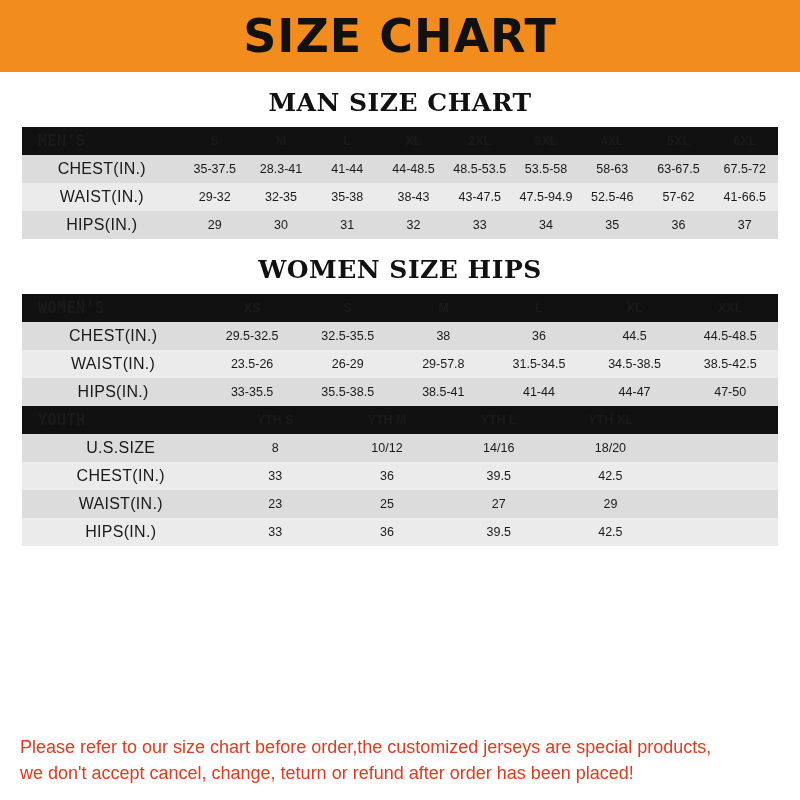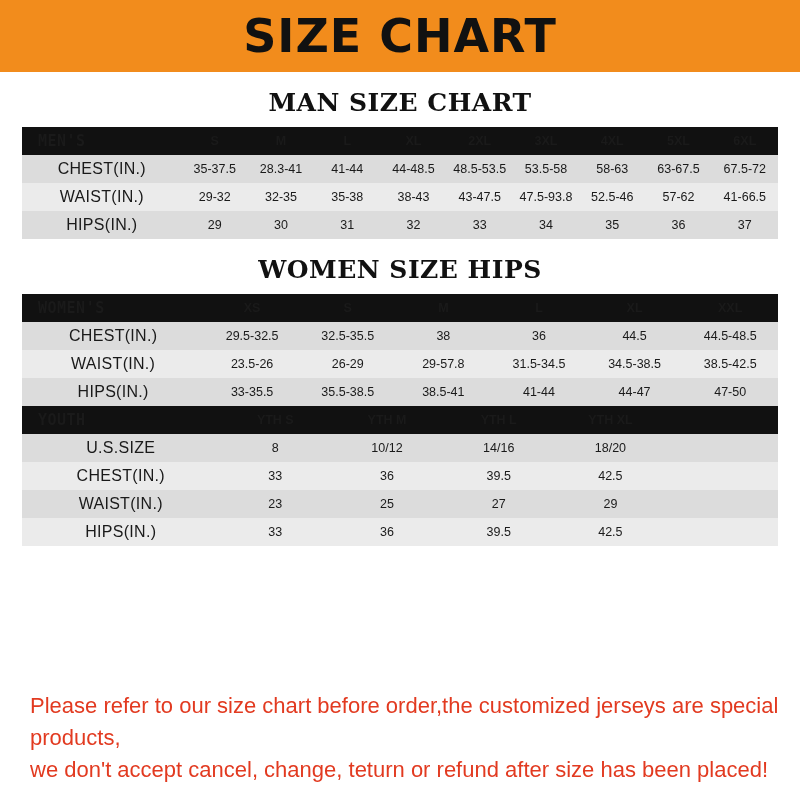--- a/index.html
+++ b/index.html
@@ -91,24 +91,23 @@
     color: #1a1a1a;
     letter-spacing: 0.3px;
   }
   .footer-note {
     margin-top: auto;
     padding: 10px 20px 14px 20px;
     box-sizing: border-box;
   }
   .footer-line {
     color: #e23a20;
-    font-size: 22px;
+    font-size: 18px;
     line-height: 1.45;
     font-family: "Liberation Sans", sans-serif;
-    margin-left: 10px;
   }
   .men-col-label { width: 19%; }
   .women-col-label { width: 22%; }
   .youth-col-label { width: 24%; }
 </style>
 </head>
 <body>
 
 <div class="page">
 
@@ -147,21 +146,21 @@
           <td>63-67.5</td>
           <td>67.5-72</td>
         </tr>
         <tr class="even">
           <td class="row-label">WAIST(IN.)</td>
           <td>29-32</td>
           <td>32-35</td>
           <td>35-38</td>
           <td>38-43</td>
           <td>43-47.5</td>
-          <td>47.5-93.8</td>
+          <td>47.5-94.9</td>
           <td>52.5-46</td>
           <td>57-62</td>
           <td>41-66.5</td>
         </tr>
         <tr class="odd">
           <td class="row-label">HIPS(IN.)</td>
           <td>29</td>
           <td>30</td>
           <td>31</td>
           <td>32</td>
@@ -262,16 +261,16 @@
           <td>42.5</td>
           <td></td>
         </tr>
       </tbody>
     </table>
 
   </div>
 
   <div class="footer-note">
     <div class="footer-line">Please refer to our size chart before order,the customized jerseys are special products,</div>
-    <div class="footer-line">we don't accept cancel, change, teturn or refund after size has been placed!</div>
+    <div class="footer-line">we don't accept cancel, change, teturn or refund after order has been placed!</div>
   </div>
 
 </div>
 
 </body></html>

